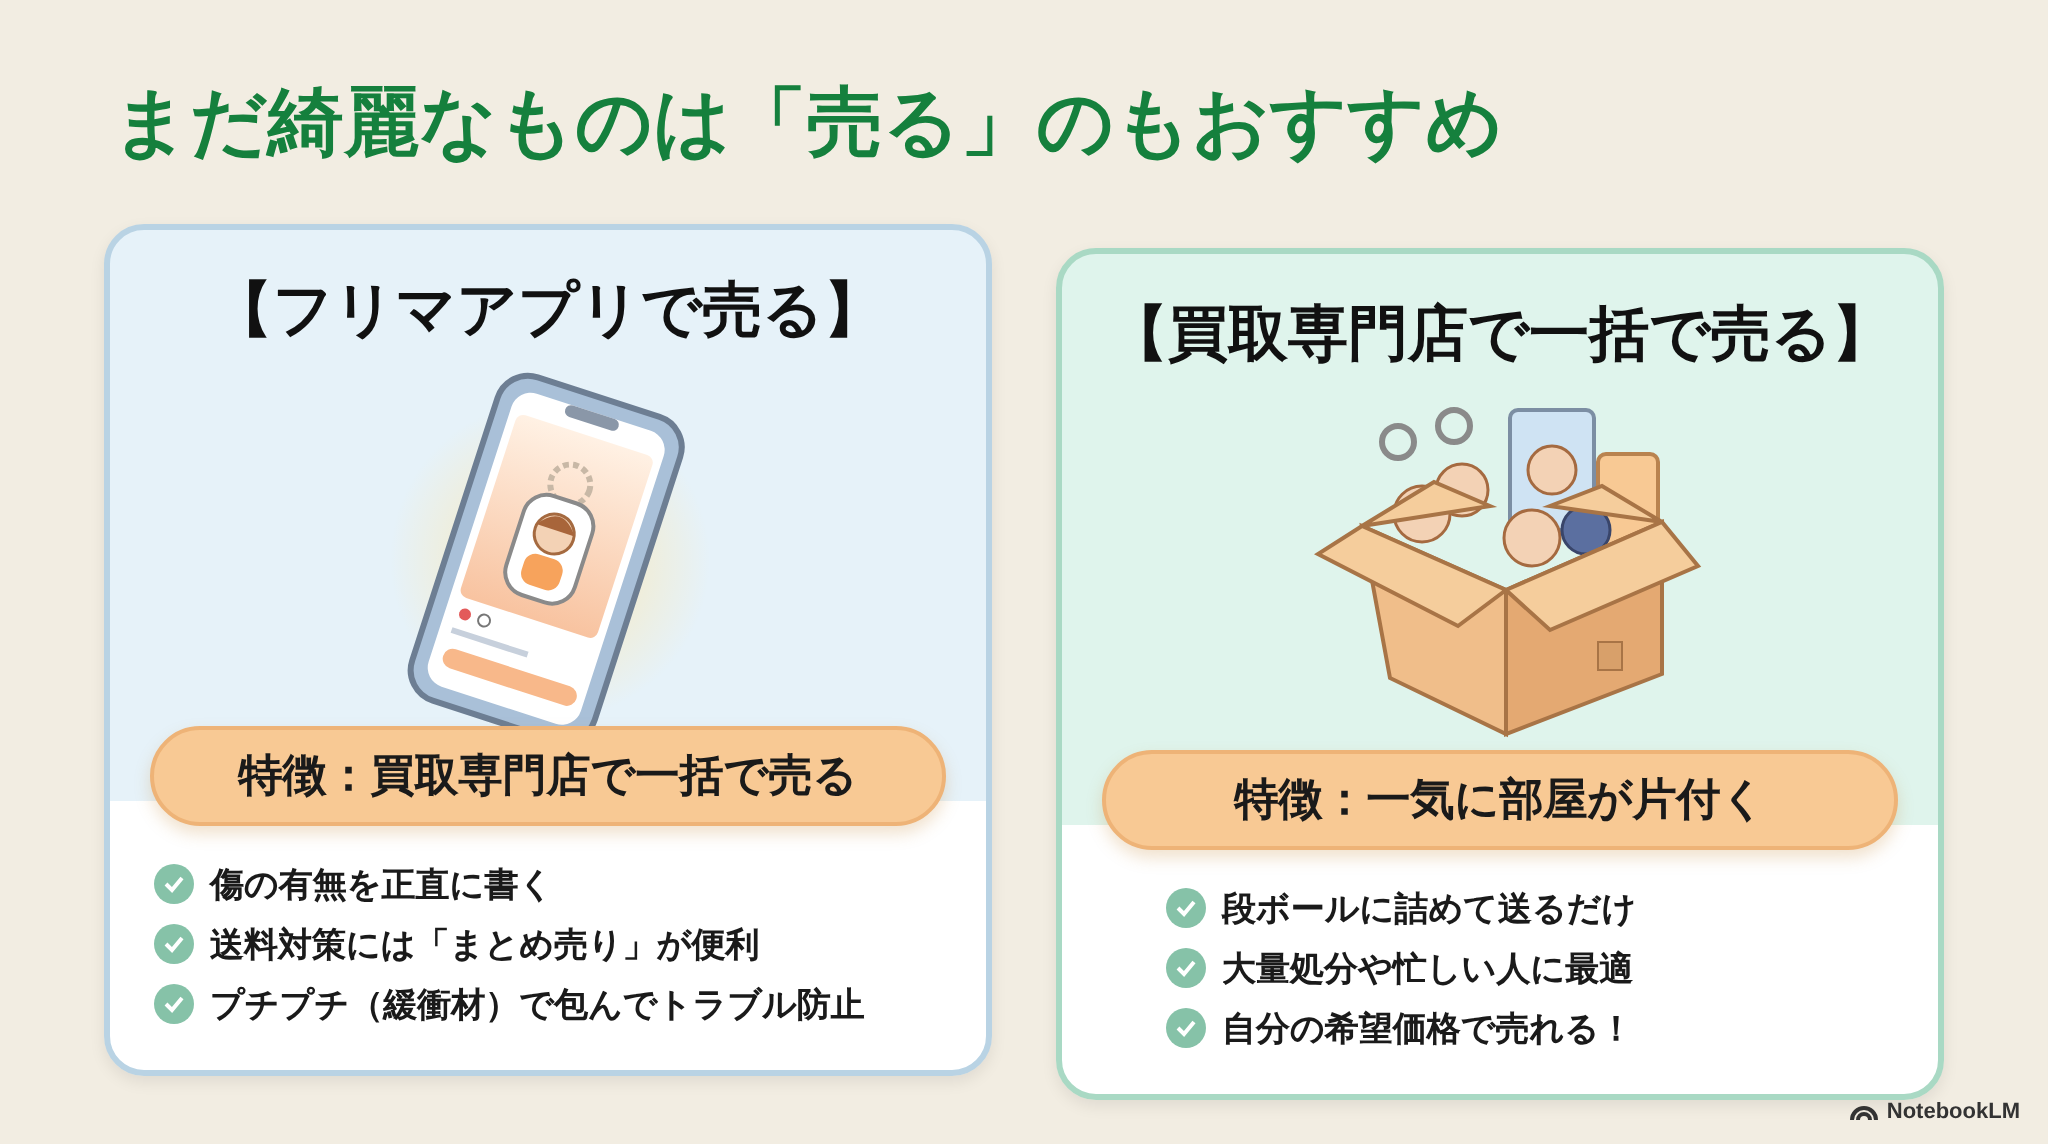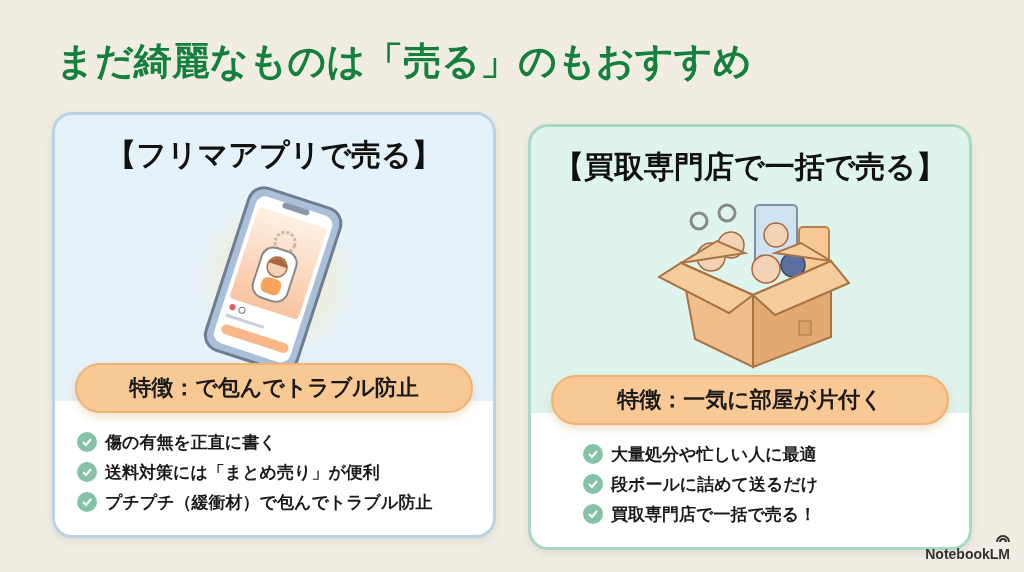--- a/index.html
+++ b/index.html
@@ -41,22 +41,22 @@
   .list li {
     display: flex; align-items: center; height: 30px;
     font-size: 17px; font-weight: bold; color: #1a1a1a; white-space: nowrap;
   }
   .check {
     width: 20px; height: 20px; border-radius: 50%; background: #86c2a8;
     margin-right: 8px; flex-shrink: 0; display: flex; align-items: center; justify-content: center;
   }
   .brand {
     position: absolute; right: 14px; bottom: 10px;
-    font-size: 14px; color: #333; display: flex; align-items: flex-end; gap: 4px;
-    font-family: "Liberation Sans", sans-serif; font-weight: bold; flex-direction: column;
+    font-size: 11px; color: #333; display: flex; align-items: flex-start; gap: 4px;
+    font-family: "Liberation Sans", sans-serif; font-weight: bold;
   }
 </style>
 </head>
 <body>
 
 <h1 class="title">まだ綺麗なものは「売る」のもおすすめ</h1>
 
 <section class="card left">
   <h2 class="card-title">【フリマアプリで売る】</h2>
   <div class="illus">
@@ -82,21 +82,21 @@
         <circle cx="218" cy="82" r="10" fill="#f3d2b5" stroke="#a56a40" stroke-width="1.5"></circle>
         <path d="M208 80 Q218 66 228 80" fill="#a8653a"></path>
         <rect x="208" y="94" width="20" height="16" rx="6" fill="#f7a35c"></rect>
         <circle cx="188" cy="134" r="3" fill="#e35a5a"></circle>
         <circle cx="198" cy="134" r="3" fill="none" stroke="#777" stroke-width="1"></circle>
         <rect x="184" y="142" width="40" height="3" fill="#c7d0dc"></rect>
         <rect x="184" y="152" width="70" height="10" rx="5" fill="#f8b88a"></rect>
       </g>
     </svg>
   </div>
-  <div class="feature">特徴：で包んでトラブル防止</div>
+  <div class="feature">特徴：買取専門店で一括で売る</div>
   <ul class="list">
     <li>
       <span class="check">
           <svg width="12" height="12" viewBox="0 0 12 12">
             <path d="M2 6 L5 9 L10 3" stroke="#fff" stroke-width="2" fill="none"></path>
           </svg>
         </span>
       <span>傷の有無を正直に書く</span>
     </li>
     <li>
@@ -141,37 +141,37 @@
     </svg>
   </div>
   <div class="feature">特徴：一気に部屋が片付く</div>
   <ul class="list">
     <li>
       <span class="check">
           <svg width="12" height="12" viewBox="0 0 12 12">
             <path d="M2 6 L5 9 L10 3" stroke="#fff" stroke-width="2" fill="none"></path>
           </svg>
         </span>
+      <span>段ボールに詰めて送るだけ</span>
+    </li>
+    <li>
+      <span class="check">
+          <svg width="12" height="12" viewBox="0 0 12 12">
+            <path d="M2 6 L5 9 L10 3" stroke="#fff" stroke-width="2" fill="none"></path>
+          </svg>
+        </span>
       <span>大量処分や忙しい人に最適</span>
     </li>
     <li>
       <span class="check">
           <svg width="12" height="12" viewBox="0 0 12 12">
             <path d="M2 6 L5 9 L10 3" stroke="#fff" stroke-width="2" fill="none"></path>
           </svg>
         </span>
-      <span>段ボールに詰めて送るだけ</span>
-    </li>
-    <li>
-      <span class="check">
-          <svg width="12" height="12" viewBox="0 0 12 12">
-            <path d="M2 6 L5 9 L10 3" stroke="#fff" stroke-width="2" fill="none"></path>
-          </svg>
-        </span>
-      <span>買取専門店で一括で売る！</span>
+      <span>自分の希望価格で売れる！</span>
     </li>
   </ul>
 </section>
 
 <div class="brand">
   <svg width="14" height="10" viewBox="0 0 14 10">
     <path d="M1 10 A6 6 0 0 1 13 10" stroke="#333" stroke-width="2" fill="none"></path>
     <path d="M4 10 A3 3 0 0 1 10 10" stroke="#333" stroke-width="2" fill="none"></path>
   </svg>
   <span>NotebookLM</span>

